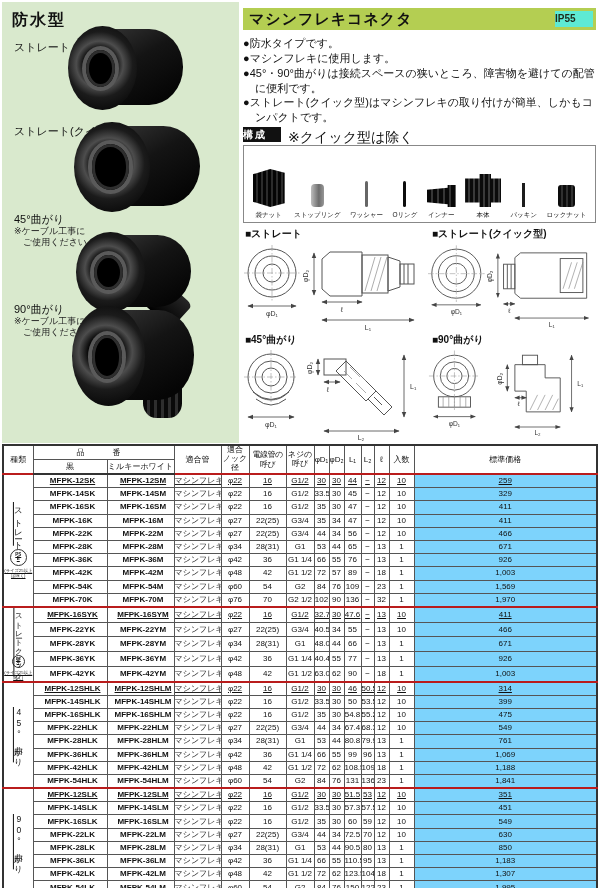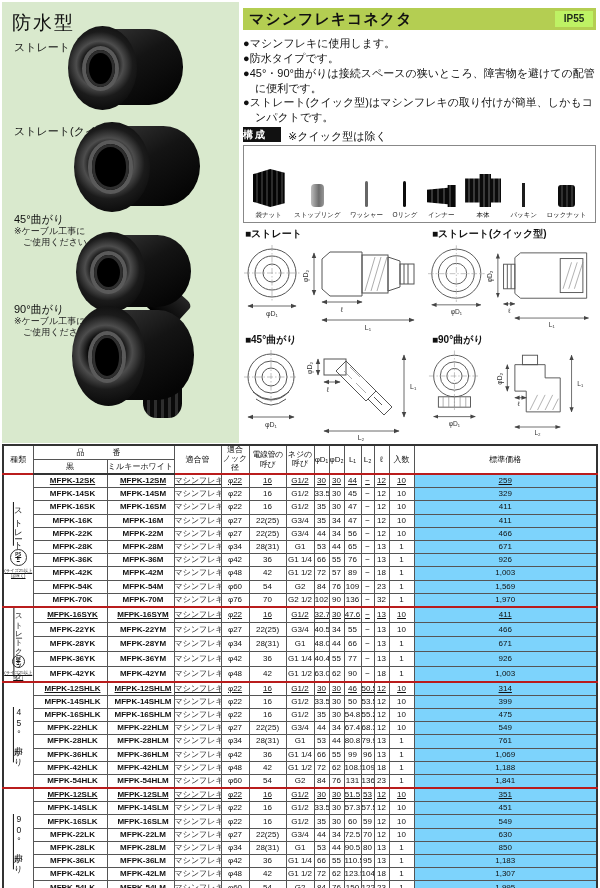--- a/index.html
+++ b/index.html
@@ -1,21 +1,21 @@
 <!DOCTYPE html>
 <html><head>
 <meta charset="utf-8">
 <style>
   html,body{margin:0;padding:0;}
   body{width:600px;height:888px;position:relative;background:#fff;
        font-family:"Liberation Sans","DejaVu Sans",sans-serif;color:#111;overflow:hidden;}
 
   
   .left-panel{position:absolute;left:2px;top:2px;width:237px;height:441px;background:#d9e9cd;}
-  .lp-title{position:absolute;left:10px;top:8px;font-size:19px;font-weight:normal;letter-spacing:2px;}
+  .lp-title{position:absolute;left:10px;top:8px;font-size:16px;font-weight:bold;letter-spacing:2px;}
   .plabel{position:absolute;font-size:11px;color:#111;}
   .pnote{position:absolute;font-size:9px;line-height:1.25;color:#222;}
   .pnote span{display:block;}
   .pnote span+span{padding-left:9px;}
 
   
   .pc{position:absolute;}
   .pc .pbody{position:absolute;right:0;top:6%;width:70%;height:86%;
       background:linear-gradient(150deg,#333 0%,#141414 40%,#050505 85%);
       border-radius:16% 42% 42% 16% / 30% 50% 50% 30%;}
@@ -25,29 +25,29 @@
       background:#000;box-shadow:inset 0 0 0 3px #2e2e2e,0 0 0 4px #5a5a5a;}
   .pc .tail45{position:absolute;right:2%;bottom:-4%;width:42%;height:38%;transform:rotate(42deg);
       background:linear-gradient(#262626,#000);border-radius:14%;}
   .pc .tail90{position:absolute;right:10%;bottom:-10%;width:32%;height:42%;
       background:repeating-linear-gradient(90deg,#090909 0 4px,#2e2e2e 4px 7px);
       border-radius:10% 10% 34% 34%;}
 
   
   .title-bar{position:absolute;left:243px;top:8px;width:353px;height:22px;background:#b4ce52;}
   .title-bar .t{position:absolute;left:6px;top:2px;font-size:15px;font-weight:bold;letter-spacing:1px;}
-  .ip-badge{position:absolute;right:3px;top:3px;width:38px;height:16px;background:#bef264;
-      color:#1e2a1a;font-size:10px;font-weight:bold;text-align:center;line-height:16px;}
+  .ip-badge{position:absolute;right:3px;top:3px;width:38px;height:16px;background:#5eead4;
+      color:#1e2a1a;font-size:10px;font-weight:bold;line-height:16px;}
   .bullets{position:absolute;left:243px;top:36px;width:355px;font-size:11px;line-height:1.35;}
   .bullet{padding-left:12px;text-indent:-12px;}
 
   
   .comp-label{position:absolute;left:243px;top:127px;width:38px;height:15px;background:#111;
       color:#fff;font-size:10px;font-weight:bold;text-align:left;line-height:15px;letter-spacing:2px;}
-  .comp-note{position:absolute;left:288px;top:129px;font-size:11px;}
+  .comp-note{position:absolute;left:288px;top:129px;font-size:14px;}
   .comp-box{position:absolute;left:243px;top:145px;width:353px;height:78px;border:1px solid #888;
       background:#fff;display:flex;align-items:flex-end;justify-content:space-around;padding:4px 4px 2px;box-sizing:border-box;}
   .part{display:flex;flex-direction:column;align-items:center;justify-content:flex-end;height:66px;}
   .part .plab{font-size:6.5px;margin-top:4px;white-space:nowrap;}
   .sh{flex:none;}
   .sh-fukuro{width:32px;height:38px;background:repeating-linear-gradient(90deg,#050505 0 3px,#2c2c2c 3px 5px);
       clip-path:polygon(0 14%,55% 0,100% 10%,100% 90%,55% 100%,0 86%);}
   .sh-stop{width:13px;height:23px;border-radius:4px;background:linear-gradient(90deg,#bdbdbd,#6d6d6d 60%,#979797);}
   .sh-washer{width:3px;height:26px;background:#666;border-radius:2px;}
   .sh-oring{width:3px;height:26px;background:#0d0d0d;border-radius:2px;}
@@ -140,22 +140,22 @@
     <div class="face"></div>
     <div class="hole"></div>
   </div>
 </div>
 
 <div class="title-bar">
   <span class="t">マシンフレキコネクタ</span>
   <span class="ip-badge">IP55</span>
 </div>
 <div class="bullets">
+  <div class="bullet">●防水タイプです。</div>
   <div class="bullet">●マシンフレキに使用します。</div>
-  <div class="bullet">●防水タイプです。</div>
   <div class="bullet">●45°・90°曲がりは接続スペースの狭いところ、障害物を避けての配管に便利です。</div>
   <div class="bullet">●ストレート(クイック型)はマシンフレキの取り付けが簡単、しかもコンパクトです。</div>
 </div>
 
 <div class="comp-label">構成</div>
 <div class="comp-note">※クイック型は除く</div>
 <div class="comp-box">
   <div class="part">
       <div class="sh sh-fukuro"></div>
       <div class="plab">袋ナット</div>

